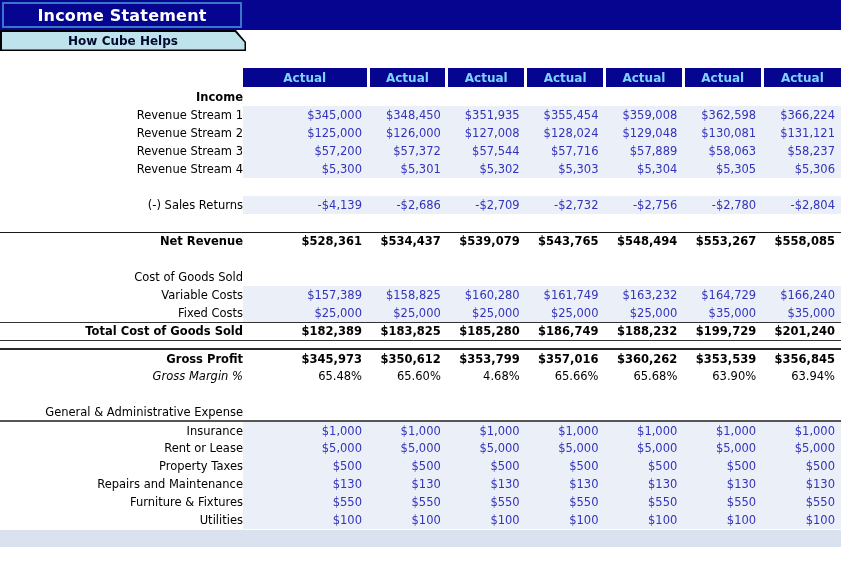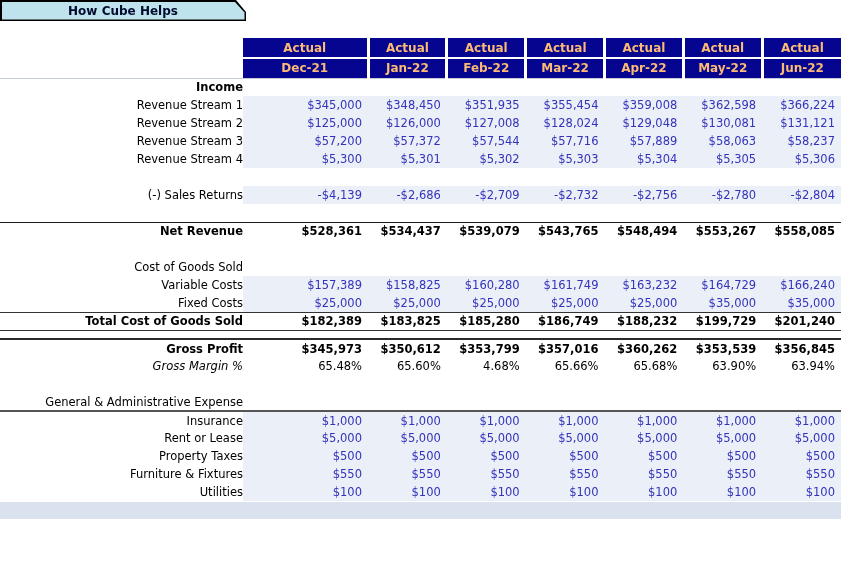--- a/index.html
+++ b/index.html
@@ -29,21 +29,21 @@
 
   
   table.sheet {
     border-collapse: collapse; table-layout: fixed; width: 841px;
     margin-top: 17px; font-size: 11.5px; color: #000;
   }
   .sheet th, .sheet td { padding: 0; vertical-align: middle; }
   .sheet thead tr { height: 20px; }
   .sheet th.corner { background: #fff; }
   .sheet th.h-actual, .sheet th.h-month {
-    background: #05058F; color: #fdba74; font-weight: bold; font-size: 12px;
+    background: #05058F; color: #7dd3fc; font-weight: bold; font-size: 12px;
     text-align: center; border-right: 3px solid #fff;
   }
   .sheet th.h-actual { border-bottom: 2px solid #fff; }
   .sheet thead tr.h-months th { border-bottom: 1.5px solid #c5cbd8; }
   .sheet th.h-actual:last-child, .sheet th.h-month:last-child { border-right: none; }
 
   .sheet tbody tr { height: 18px; }
   .sheet td.label-cell { text-align: right; padding-left: 3px; white-space: nowrap; }
   .sheet td.num { text-align: right; padding-right: 6px; white-space: nowrap; }
 
@@ -58,20 +58,25 @@
   .bb-thick td { border-bottom: 2px solid #555; margin-top: 41px; }
 
   .r-strip td { background: #DAE2EF; border-top: 1.5px solid #fff; }
   tr.r-strip { height: 6px; }
 </style>
 </head>
 <body>
 
 <div class="screen">
 
+  <div class="topbar">
+    <div class="titlebox">
+      <span>Income Statement</span>
+    </div>
+  </div>
 
   <div class="tabwrap">
     <div class="tab-border"></div>
     <div class="tab-fill">
       <span>How Cube Helps</span>
     </div>
   </div>
 
   <table class="sheet" id="sheet">
       <colgroup>
@@ -87,30 +92,20 @@
       <thead>
         <tr>
           <th class="corner"></th>
           <th class="h-actual">Actual</th>
           <th class="h-actual">Actual</th>
           <th class="h-actual">Actual</th>
           <th class="h-actual">Actual</th>
           <th class="h-actual">Actual</th>
           <th class="h-actual">Actual</th>
           <th class="h-actual">Actual</th>
-        </tr>
-        <tr class="h-months">
-          <th class="corner"></th>
-          <th class="h-month">Dec-21</th>
-          <th class="h-month">Jan-22</th>
-          <th class="h-month">Feb-22</th>
-          <th class="h-month">Mar-22</th>
-          <th class="h-month">Apr-22</th>
-          <th class="h-month">May-22</th>
-          <th class="h-month">Jun-22</th>
         </tr>
       </thead>
       <tbody>
         <tr class="r-section">
           <td class="label-cell">Income</td>
           <td class="num"></td>
           <td class="num"></td>
           <td class="num"></td>
           <td class="num"></td>
           <td class="num"></td>
@@ -321,20 +316,30 @@
           <td class="label-cell">Property Taxes</td>
           <td class="num">$500</td>
           <td class="num">$500</td>
           <td class="num">$500</td>
           <td class="num">$500</td>
           <td class="num">$500</td>
           <td class="num">$500</td>
           <td class="num">$500</td>
         </tr>
         <tr class="r-data">
+          <td class="label-cell">Repairs and Maintenance</td>
+          <td class="num">$130</td>
+          <td class="num">$130</td>
+          <td class="num">$130</td>
+          <td class="num">$130</td>
+          <td class="num">$130</td>
+          <td class="num">$130</td>
+          <td class="num">$130</td>
+        </tr>
+        <tr class="r-data">
           <td class="label-cell">Furniture &amp; Fixtures</td>
           <td class="num">$550</td>
           <td class="num">$550</td>
           <td class="num">$550</td>
           <td class="num">$550</td>
           <td class="num">$550</td>
           <td class="num">$550</td>
           <td class="num">$550</td>
         </tr>
         <tr class="r-data">

